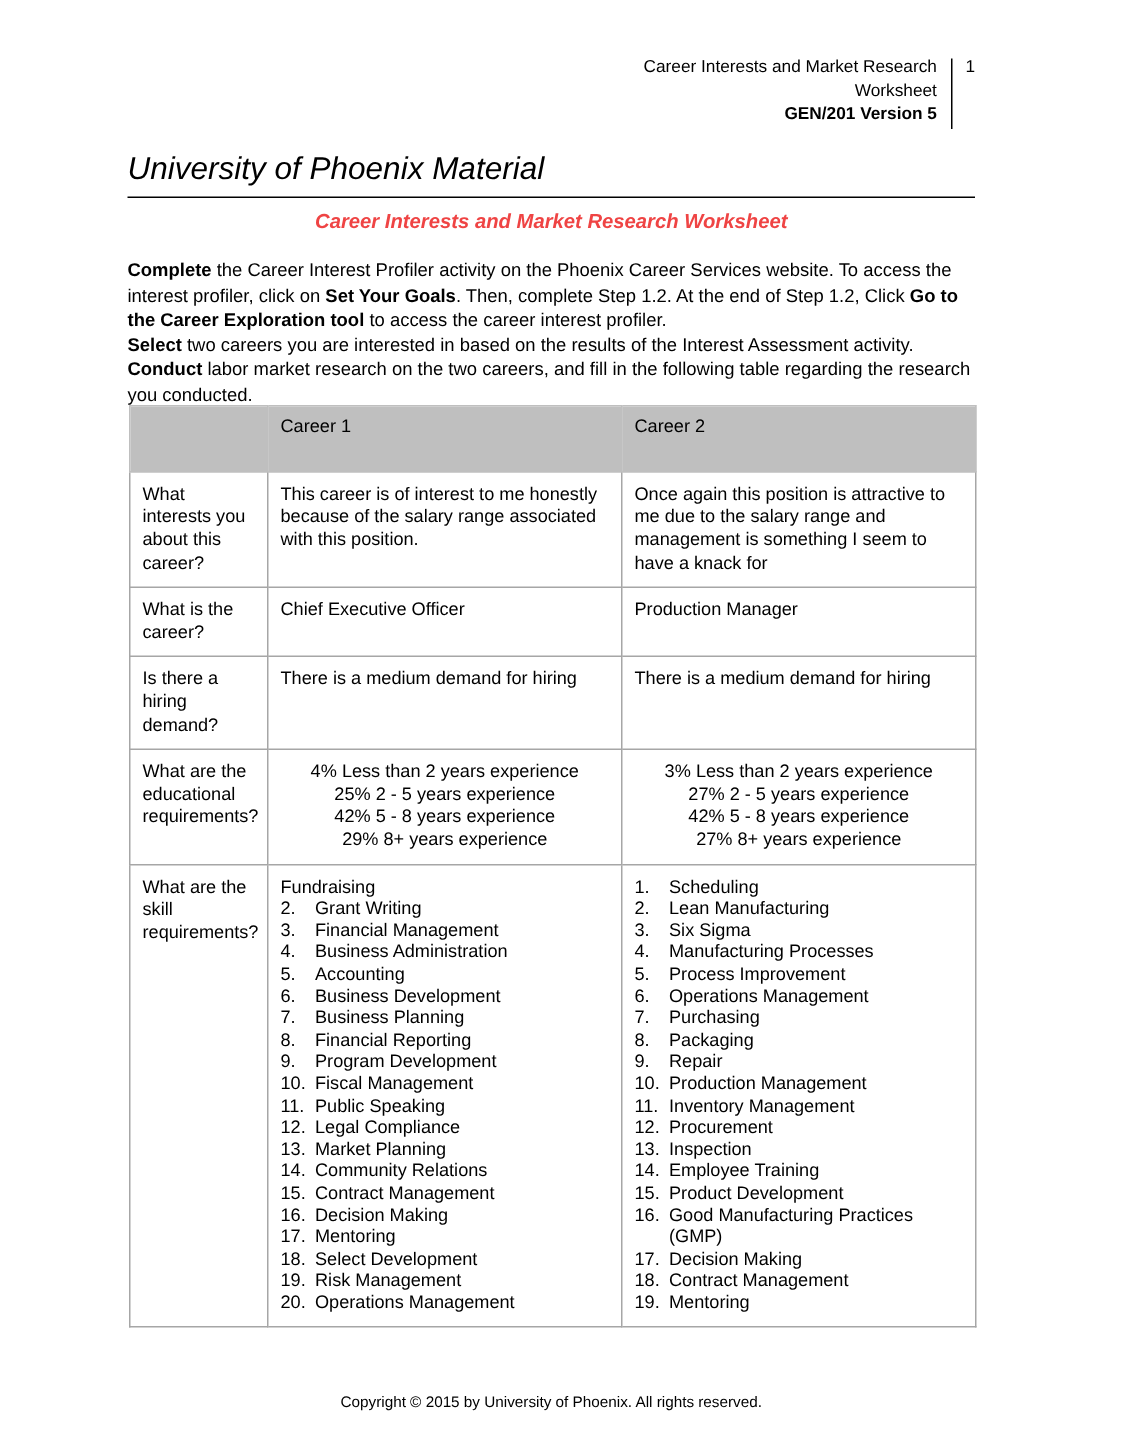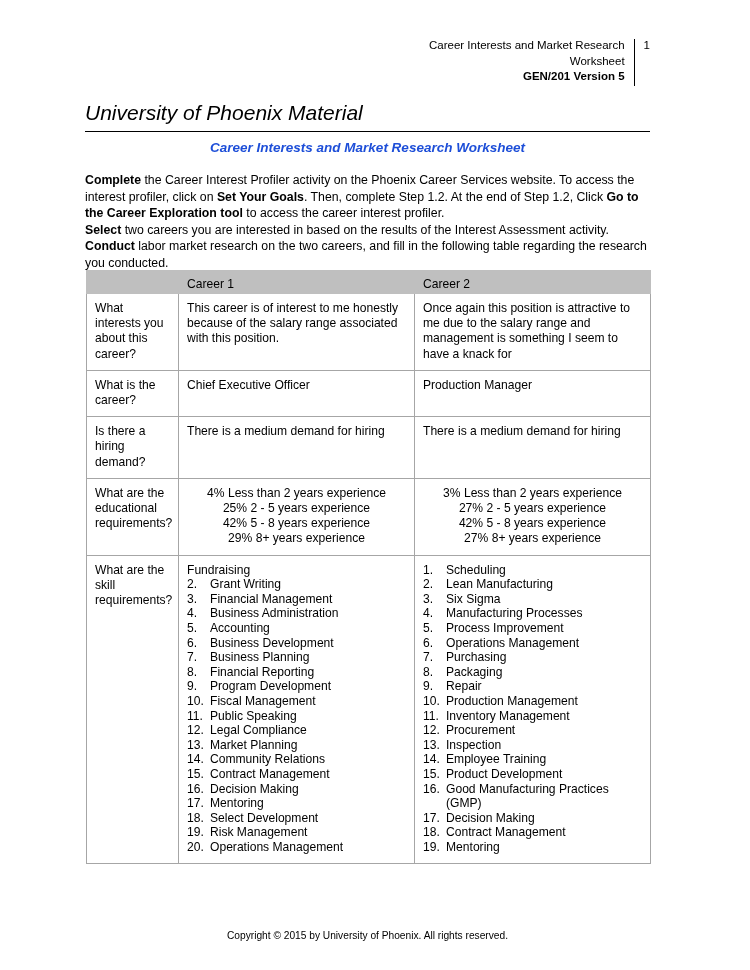--- a/index.html
+++ b/index.html
@@ -76,21 +76,21 @@
   }
   .worksheet-subtitle {
     position: absolute;
     left: 85px;
     top: 140px;
     width: 565px;
     text-align: center;
     font-size: 13.5px;
     font-weight: bold;
     font-style: italic;
-    color: #1d4ed8;
+    color: #ef4444;
   }
 
   
   .intro {
     position: absolute;
     left: 85px;
     top: 172px;
     width: 568px;
     font-size: 12.3px;
     line-height: 16.6px;
@@ -115,21 +115,21 @@
     border: 1px solid #a6a6a6;
     vertical-align: top;
     padding: 7px 8px 8px 8px;
     line-height: 15.2px;
   }
   .research-table tr.header-row td {
     background: #bfbfbf;
     border-color: #bfbfbf;
     height: 16px;
     padding-top: 6px;
-    padding-bottom: 0;
+    padding-bottom: 21px;
   }
   .col-label { width: 92px; }
   .col-c1 { width: 236px; }
   .col-c2 { width: 236px; }
 
   .cell-lines > div { white-space: pre-wrap; text-align: center; }
 
   
   ol.skill-list {
     margin: 0;

